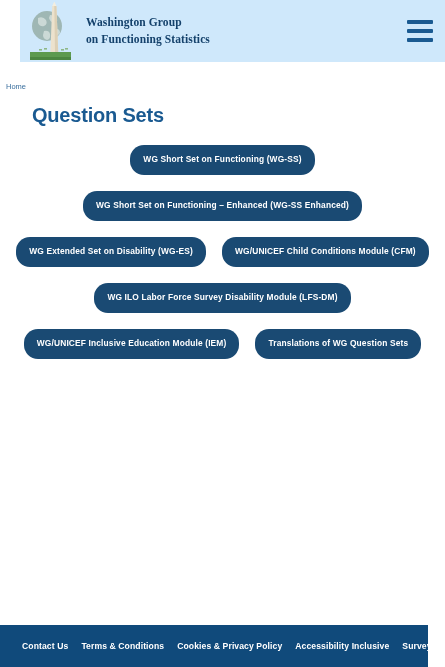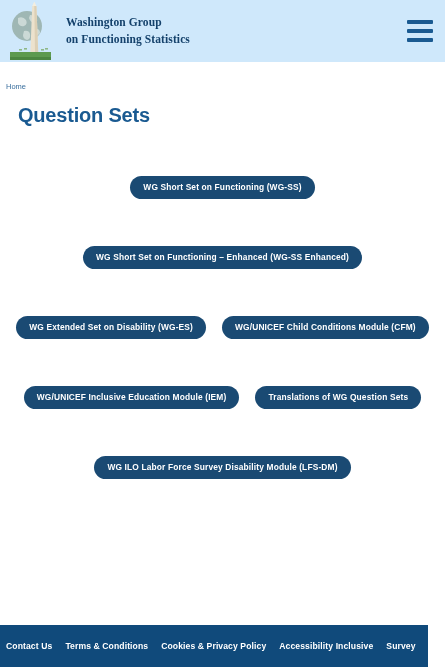--- a/index.html
+++ b/index.html
@@ -16,20 +16,21 @@
     position: relative;
   }
 
   
   .site-header {
     height: 62px;
     background: #cfe8fb;
     display: flex;
     align-items: center;
     position: relative;
+    margin-left: 20px;
   }
 
   .logo-wrap {
     width: 48px;
     height: 62px;
     margin-left: 8px;
     position: relative;
     flex: 0 0 auto;
   }
   .logo-wrap svg { display: block; }
@@ -74,21 +75,21 @@
     font-size: 7.5px;
     color: #3a6f9e;
   }
   .breadcrumb a {
     color: #3a6f9e;
     text-decoration: none;
   }
 
   
   .main {
-    padding: 0 2px;
+    padding: 0 16px;
   }
 
   .page-title {
     margin: 13px 0 0 16px;
     color: #1a5a91;
     font-size: 20px;
     font-weight: bold;
     letter-spacing: -0.2px;
   }
 
@@ -113,39 +114,38 @@
     border: none;
     border-radius: 14px;
     padding: 6px 13px 7px;
     font-size: 8.4px;
     font-weight: bold;
     letter-spacing: 0.15px;
     white-space: nowrap;
     cursor: pointer;
     font-family: "Liberation Sans", sans-serif;
     line-height: 1;
-    height: 23px;
+    height: 30px;
     display: inline-flex;
     align-items: center;
     justify-content: center;
     text-decoration: none;
-    margin-top: 31px;
   }
 
   
   .site-footer {
     position: absolute;
     left: 0;
     right: 17px;
     bottom: 0;
     height: 42px;
     background: #104a7b;
     display: flex;
     align-items: center;
-    padding-left: 6px;
+    padding-left: 22px;
     gap: 13px;
   }
   .footer-link {
     color: #ffffff;
     font-size: 8.6px;
     font-weight: bold;
     text-decoration: none;
     white-space: nowrap;
     letter-spacing: 0.1px;
   }
@@ -211,26 +211,26 @@
     <div class="button-row">
       <a class="pill" href="#">WG Short Set on Functioning – Enhanced (WG-SS Enhanced)</a>
     </div>
 
     <div class="button-row">
       <a class="pill" href="#">WG Extended Set on Disability (WG-ES)</a>
       <a class="pill" href="#">WG/UNICEF Child Conditions Module (CFM)</a>
     </div>
 
     <div class="button-row">
+      <a class="pill" href="#">WG ILO Labor Force Survey Disability Module (LFS-DM)</a>
+    </div>
+
+    <div class="button-row">
       <a class="pill" href="#">WG/UNICEF Inclusive Education Module (IEM)</a>
       <a class="pill" href="#">Translations of WG Question Sets</a>
-    </div>
-
-    <div class="button-row">
-      <a class="pill" href="#">WG ILO Labor Force Survey Disability Module (LFS-DM)</a>
     </div>
 
   </div>
 </main>
 
 <footer class="site-footer">
   <a class="footer-link" href="#">Contact Us</a>
   <a class="footer-link" href="#">Terms &amp; Conditions</a>
   <a class="footer-link" href="#">Cookies &amp; Privacy Policy</a>
   <a class="footer-link" href="#">Accessibility Inclusive</a>

